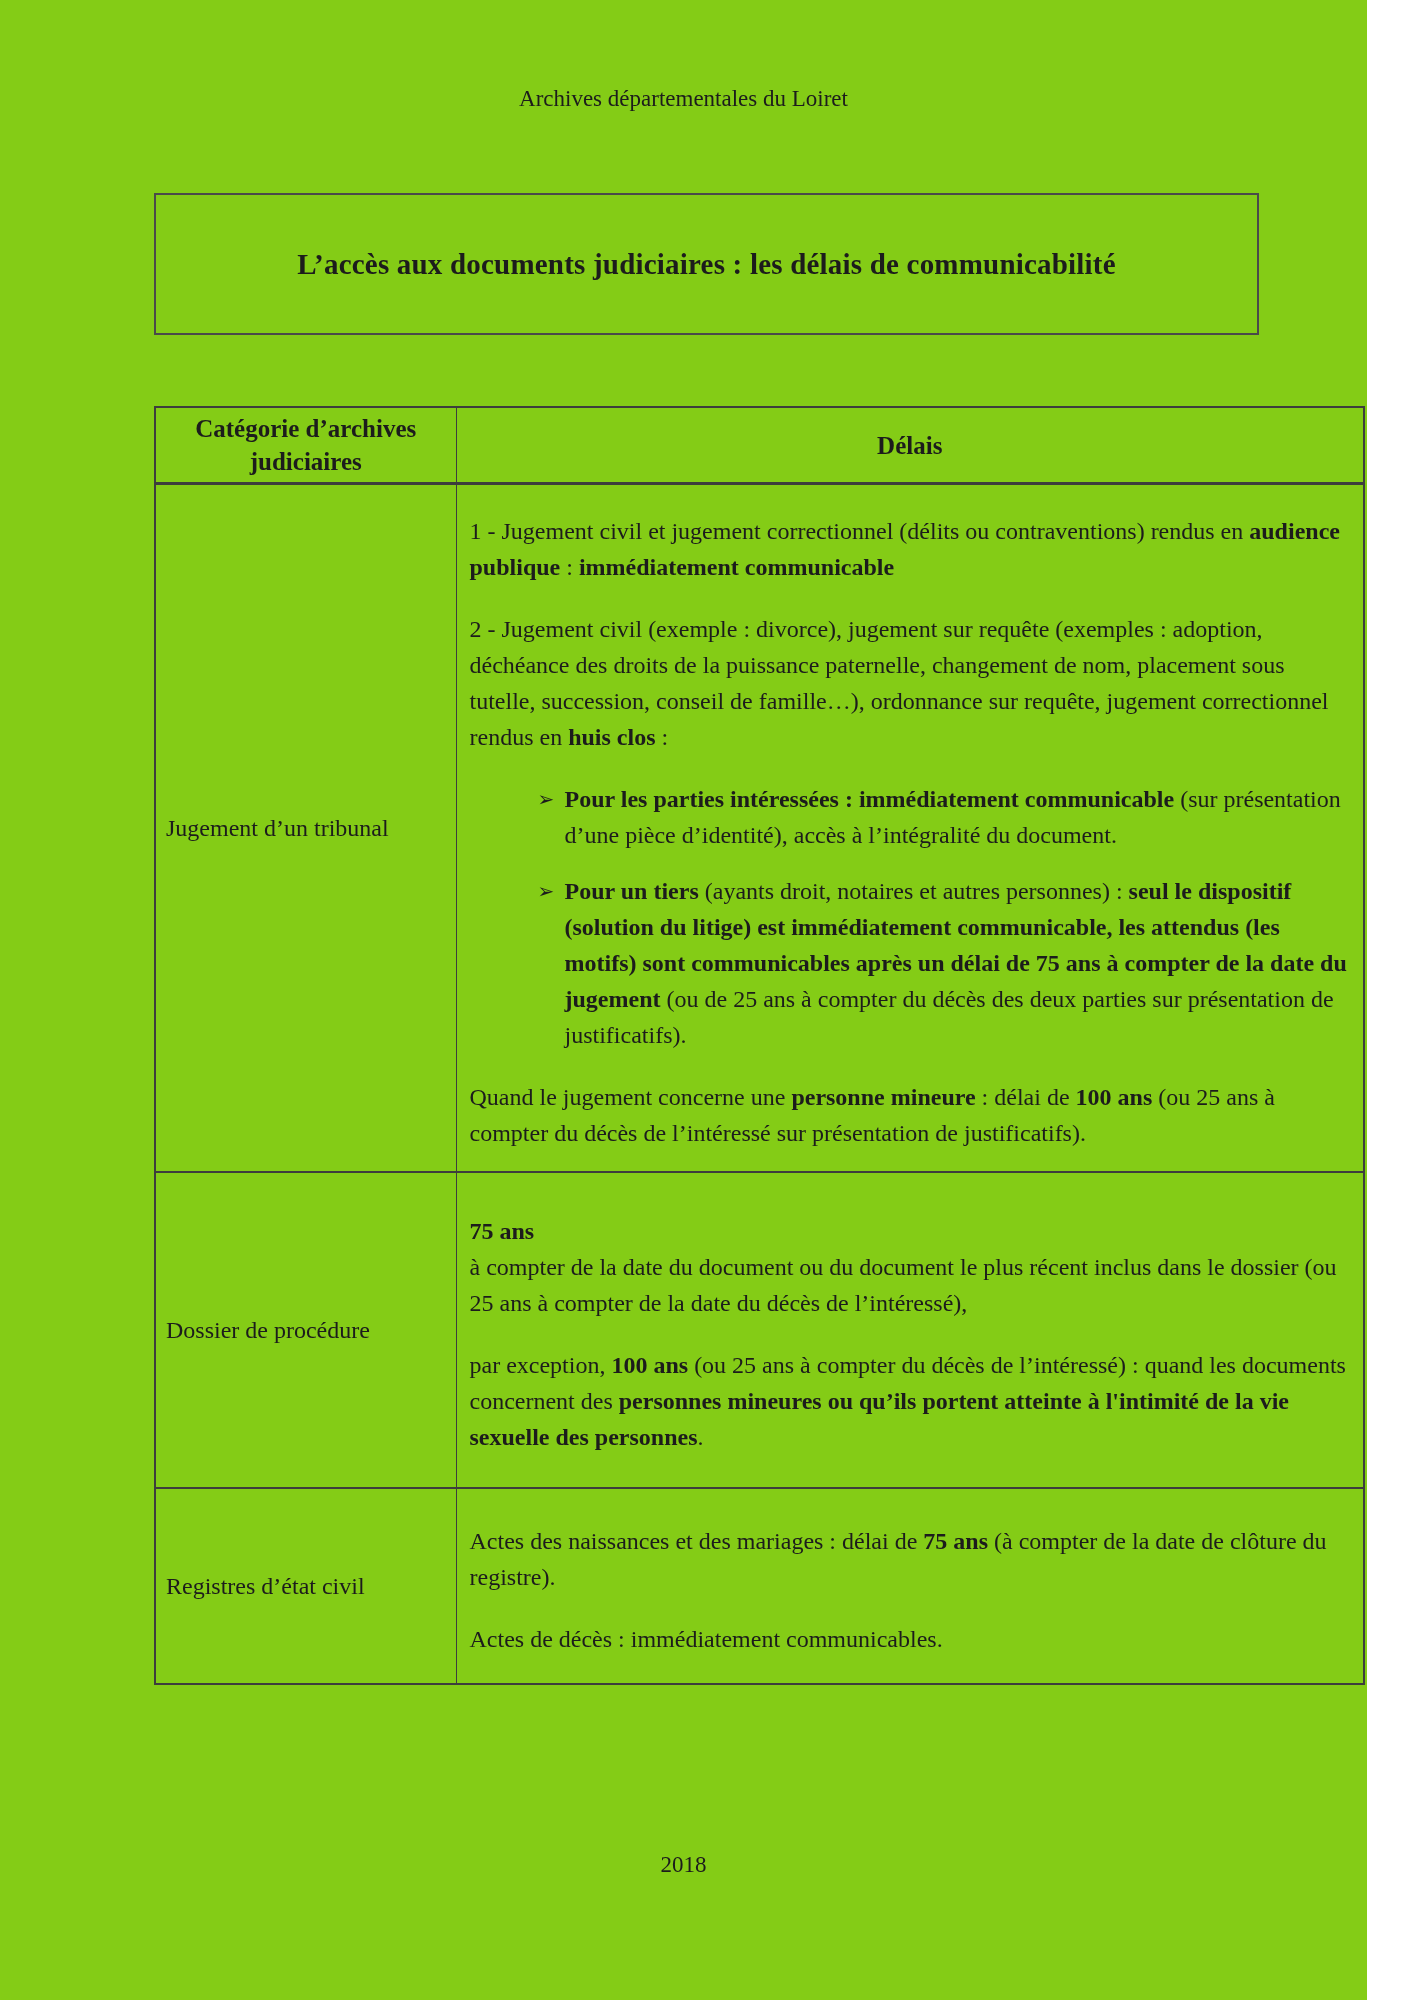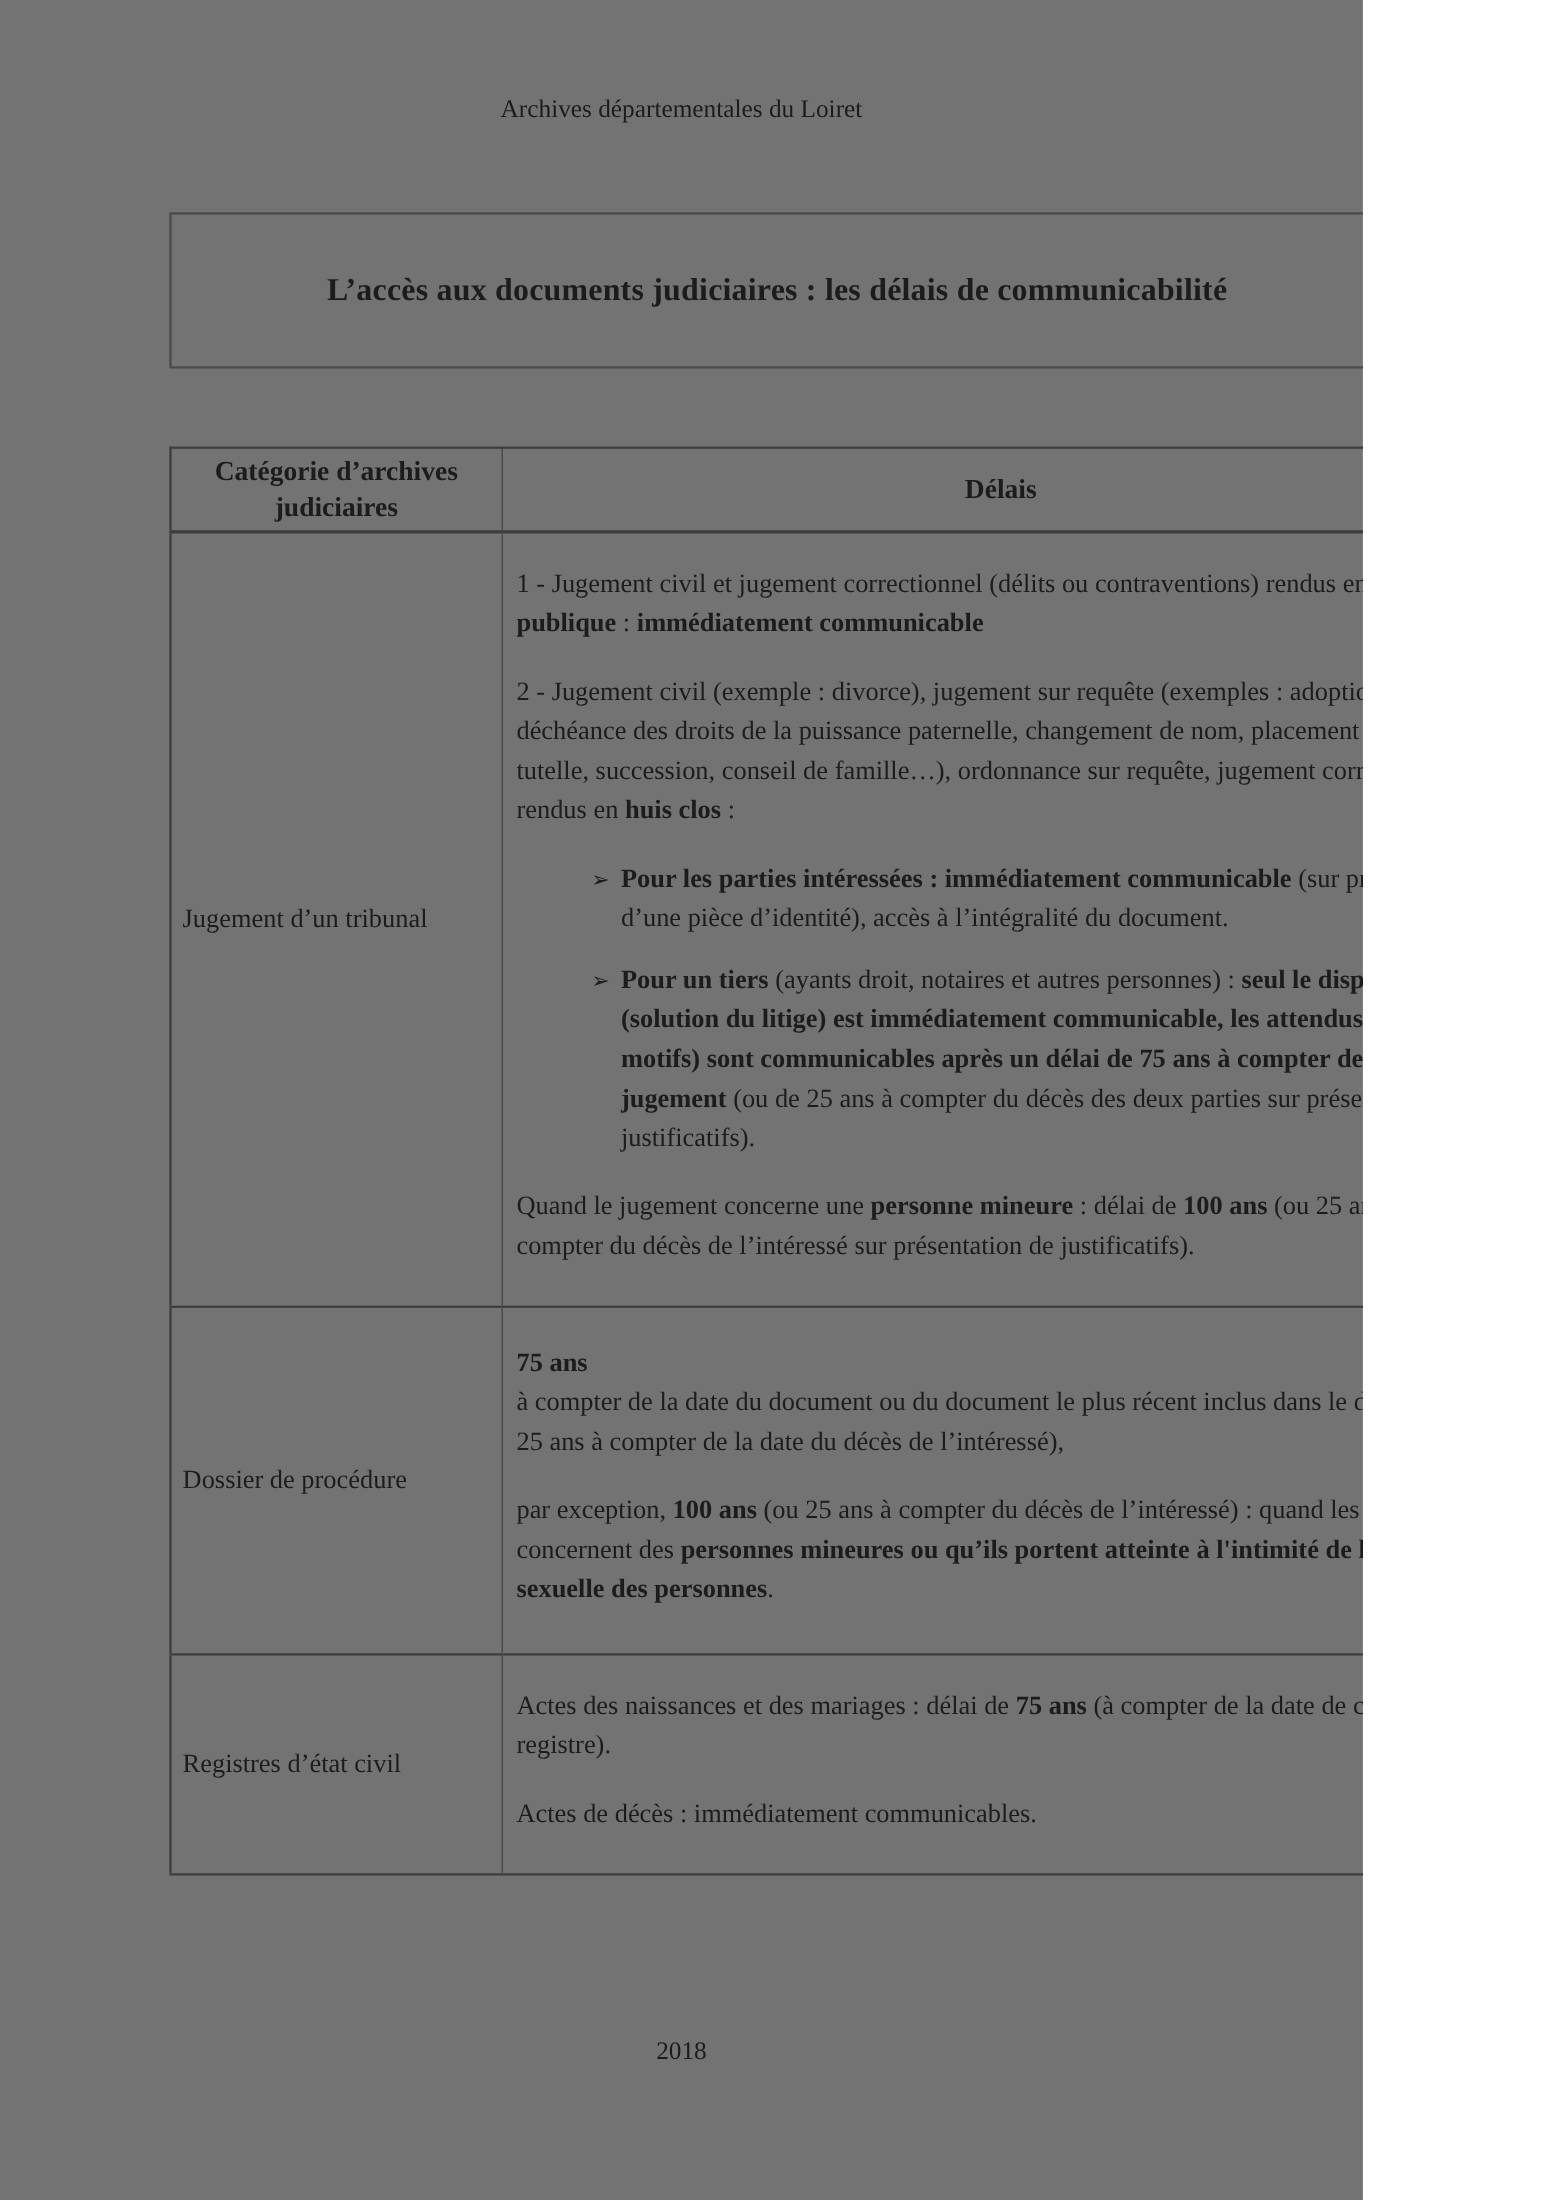--- a/index.html
+++ b/index.html
@@ -2,23 +2,23 @@
 <html lang="fr"><head>
 <meta charset="utf-8">
 <style>
   html, body {
     margin: 0;
     padding: 0;
     background: #ffffff;
   }
   .page {
     position: relative;
-    width: 1239px;
+    width: 1367px;
     height: 2000px;
-    background: #737373;
+    background: #84cc16;
     font-family: "Liberation Serif", "DejaVu Serif", serif;
     color: #1c1c1c;
     overflow: hidden;
   }
   .doc-header {
     position: absolute;
     top: 84px;
     left: 0;
     width: 100%;
     text-align: center;
@@ -72,21 +72,21 @@
     line-height: 33px;
     border-bottom-width: 3px;
     padding: 4px 8px;
   }
   table.delais-table td { border-bottom-width: 2px; }
   td.category-cell {
     padding: 8px 8px 8px 10px;
     vertical-align: middle;
   }
   td.delais-cell {
-    padding: 28px 16px 36px 13px;
+    padding: 28px 16px 20px 13px;
     vertical-align: top;
   }
   .block { margin: 0; }
   .block + .block { margin-top: 26px; }
   .line + .line { margin-top: 0; }
   .bullet + .bullet { margin-top: 20px; }
   .bullet {
     position: relative;
     padding-left: 95px;
   }

